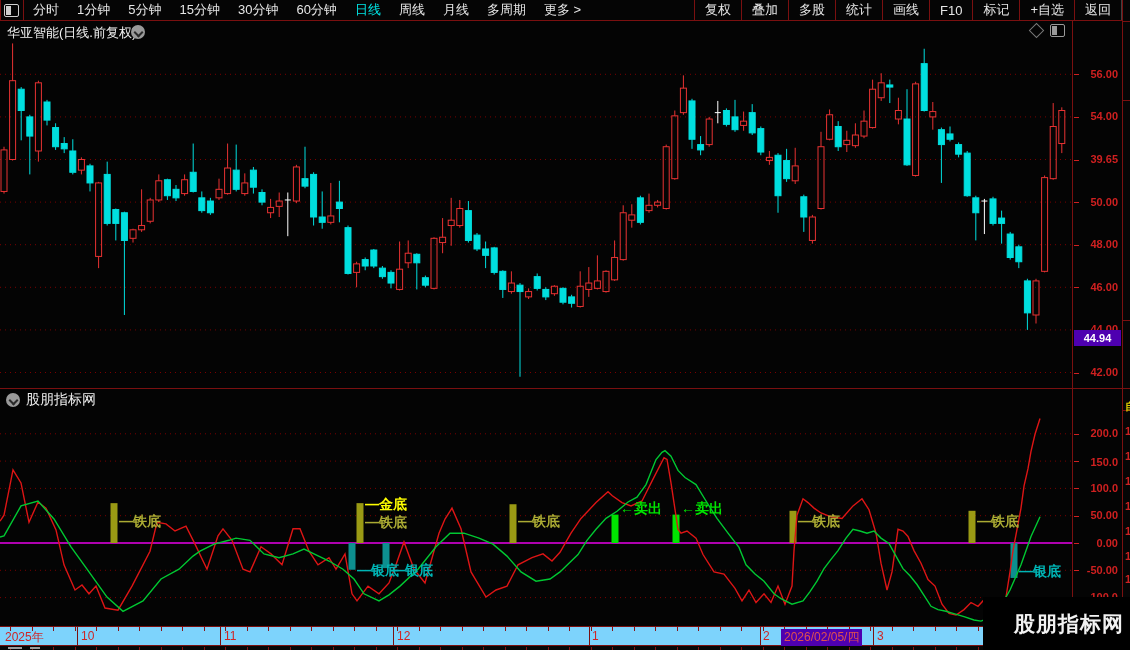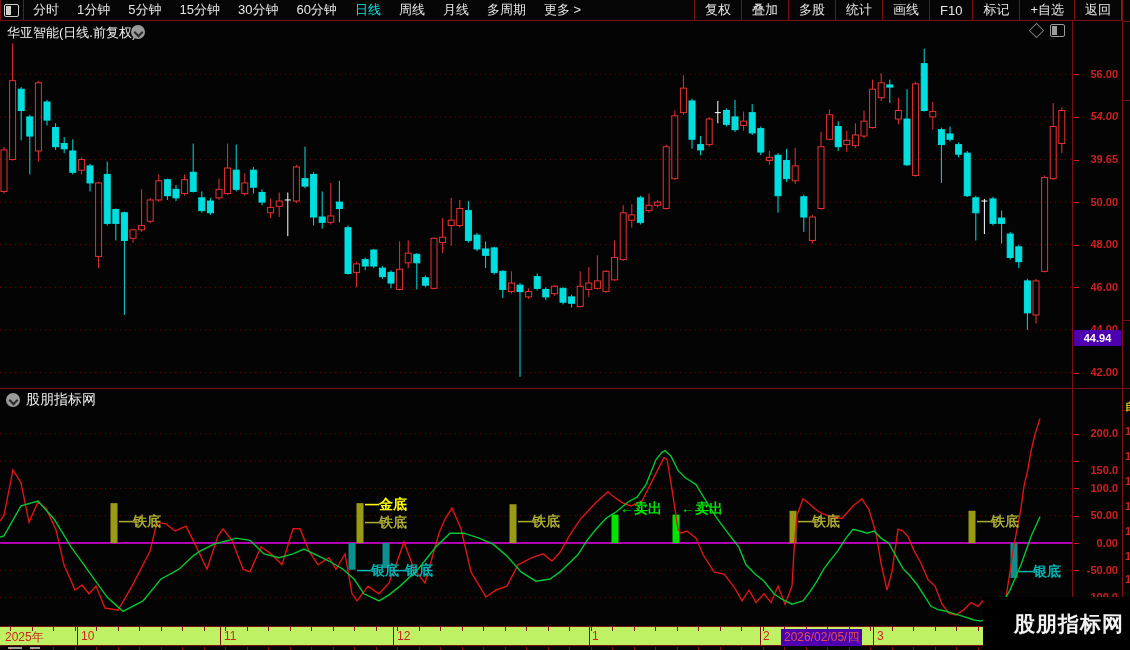--- a/index.html
+++ b/index.html
@@ -44,21 +44,21 @@
   .ih-name{color:#f0f0f0;font-size:14px;margin-right:14px;}
   .ih-pair{font-size:14px;margin-right:14px;}
   
   .axis-label{position:absolute;right:4px;color:#cf2020;font-size:11px;font-weight:bold;white-space:nowrap;}
   .axis-tick{position:absolute;left:1px;width:5px;height:1px;background:#cf2020;}
   #main-axis{position:absolute;left:1073px;top:21px;width:49px;height:367px;}
   #lower-axis{position:absolute;left:1073px;top:410px;width:49px;height:216px;}
   .last-price{position:absolute;left:1px;width:47px;height:16px;background:#4e00b0;color:#fff;
       font-size:11px;font-weight:bold;text-align:center;line-height:16px;}
   
-  .date-axis{position:absolute;left:0;top:627px;width:1122px;height:18px;background:#bef264;}
+  .date-axis{position:absolute;left:0;top:627px;width:1122px;height:18px;background:#7dd3fc;}
   .date-label{position:absolute;top:2px;color:#d02525;font-size:12px;white-space:nowrap;}
   .date-label.hl{background:#4e00b0;color:#e05050;padding:0 3px;}
   .date-div{position:absolute;top:0;width:1px;height:18px;background:#7a1010;}
   .date-tick{position:absolute;top:0;width:1px;height:4px;background:#8a1212;}
   .bottom-partial{position:absolute;left:0;top:646px;width:1122px;height:4px;background:#060606;overflow:hidden;}
   .bp-tick{position:absolute;top:1px;width:1px;height:3px;background:#8a1212;}
   .bp-frag{position:absolute;top:1px;height:2px;background:#9c9c9c;}
   
   .right-strip{position:absolute;left:1122px;top:0;width:8px;height:650px;background:#050505;
       border-left:1px solid #7a1010;box-sizing:border-box;overflow:hidden;}
@@ -493,21 +493,21 @@
       <line x1="1053.2" y1="136.66999999999996" x2="1053.2" y2="137.73500000000007" stroke="#e83232" stroke-width="1"></line>
       <rect x="1050.2" y="84.48500000000006" width="6" height="52.1849999999999" fill="none" stroke="#e83232" stroke-width="1"></rect>
       <line x1="1061.8" y1="65.31499999999994" x2="1061.8" y2="68.51000000000006" stroke="#e83232" stroke-width="1"></line>
       <line x1="1061.8" y1="101.525" x2="1061.8" y2="111.11000000000006" stroke="#e83232" stroke-width="1"></line>
       <rect x="1058.8" y="68.51000000000006" width="6" height="33.014999999999944" fill="none" stroke="#e83232" stroke-width="1"></rect>
     </svg>
 
   <div id="main-axis">
       <span class="axis-label" style="top: 46.8px;">56.00</span>
       <span class="axis-tick" style="top: 53.3px;"></span>
-      <span class="axis-label" style="top: 89.4px; font-style: italic;">54.00</span>
+      <span class="axis-label" style="top: 89.4px;">54.00</span>
       <span class="axis-tick" style="top: 95.9px;"></span>
       <span class="axis-label" style="top: 132px;">39.65</span>
       <span class="axis-tick" style="top: 138.5px;"></span>
       <span class="axis-label" style="top: 174.6px;">50.00</span>
       <span class="axis-tick" style="top: 181.1px;"></span>
       <span class="axis-label" style="top: 217.2px;">48.00</span>
       <span class="axis-tick" style="top: 223.7px;"></span>
       <span class="axis-label" style="top: 259.8px;">46.00</span>
       <span class="axis-tick" style="top: 266.3px;"></span>
       <span class="axis-label" style="top: 302.4px;">44.00</span>
@@ -556,21 +556,21 @@
       <text x="620" y="103" fill="#00e400" font-size="14" font-weight="bold" font-family="&quot;Liberation Sans&quot;,&quot;DejaVu Sans&quot;,sans-serif">←卖出</text>
       <text x="681" y="103" fill="#00e400" font-size="14" font-weight="bold" font-family="&quot;Liberation Sans&quot;,&quot;DejaVu Sans&quot;,sans-serif">←卖出</text>
       <text x="798" y="116" fill="#aaaa33" font-size="14" font-weight="bold" font-family="&quot;Liberation Sans&quot;,&quot;DejaVu Sans&quot;,sans-serif">—铁底</text>
       <text x="977" y="116" fill="#aaaa33" font-size="14" font-weight="bold" font-family="&quot;Liberation Sans&quot;,&quot;DejaVu Sans&quot;,sans-serif">—铁底</text>
       <text x="1019" y="166" fill="#00b4b4" font-size="14" font-weight="bold" font-family="&quot;Liberation Sans&quot;,&quot;DejaVu Sans&quot;,sans-serif">—银底</text>
     </svg>
 
   <div id="lower-axis">
       <span class="axis-label" style="top: 17.3px;">200.0</span>
       <span class="axis-tick" style="top: 23.8px;"></span>
-      <span class="axis-label" style="top: 54px;">150.0</span>
+      <span class="axis-label" style="top: 46px;">150.0</span>
       <span class="axis-tick" style="top: 51.1px;"></span>
       <span class="axis-label" style="top: 71.9px;">100.0</span>
       <span class="axis-tick" style="top: 78.4px;"></span>
       <span class="axis-label" style="top: 99.2px;">50.00</span>
       <span class="axis-tick" style="top: 105.7px;"></span>
       <span class="axis-label" style="top: 126.5px;">0.00</span>
       <span class="axis-tick" style="top: 133px;"></span>
       <span class="axis-label" style="top: 153.8px;">-50.00</span>
       <span class="axis-tick" style="top: 160.3px;"></span>
       <span class="axis-label" style="top: 181.1px;">-100.0</span>

